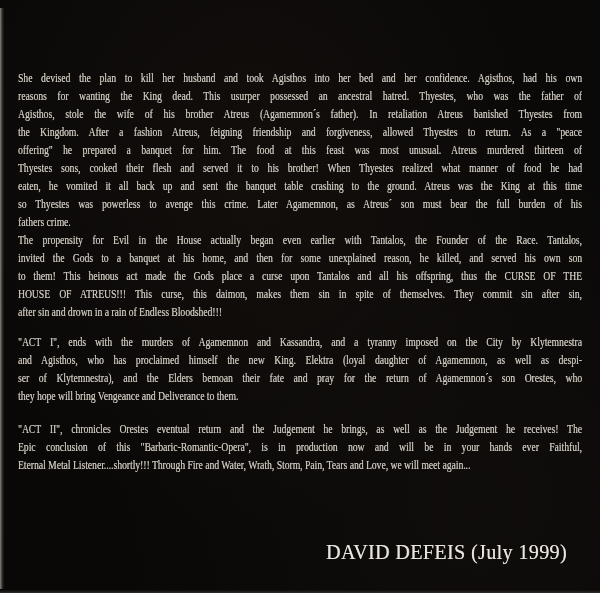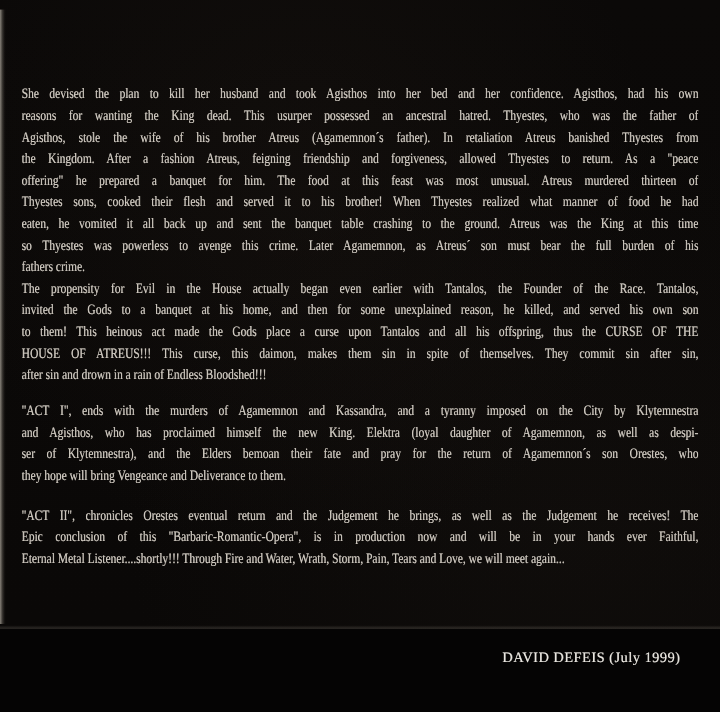--- a/index.html
+++ b/index.html
@@ -7,21 +7,21 @@
     padding: 0;
     width: 600px;
     height: 593px;
     background: #050404;
     overflow: hidden;
     font-family: "Liberation Serif", "DejaVu Serif", serif;
   }
   .page {
     position: relative;
     width: 600px;
-    height: 524px;
+    height: 593px;
     background:
       radial-gradient(ellipse at 42% 30%, rgba(38,30,24,0.25) 0%, rgba(0,0,0,0) 60%),
       radial-gradient(ellipse at 80% 85%, rgba(40,34,28,0.18) 0%, rgba(0,0,0,0) 55%),
       linear-gradient(#0b0908, #0a0807);
   }
   .edge-strip {
     position: absolute;
     left: 0;
     top: 8px;
     bottom: 4px;
@@ -70,21 +70,21 @@
     display: inline-block;
     width: 100%;
     height: 0;
   }
   .line.last { text-align: left; }
   .line.last::after { display: none; }
   .signature {
     position: absolute;
     right: 33px;
     top: 541px;
-    font-size: 12px;
+    font-size: 20px;
     letter-spacing: 0.4px;
     color: var(--signature, #e9e6e0);
     text-shadow: 0.3px 0 0 rgba(233,230,224,0.6);
   }
 </style>
 </head>
 <body>
 
 <div class="page">
   <div class="edge-strip"></div>

